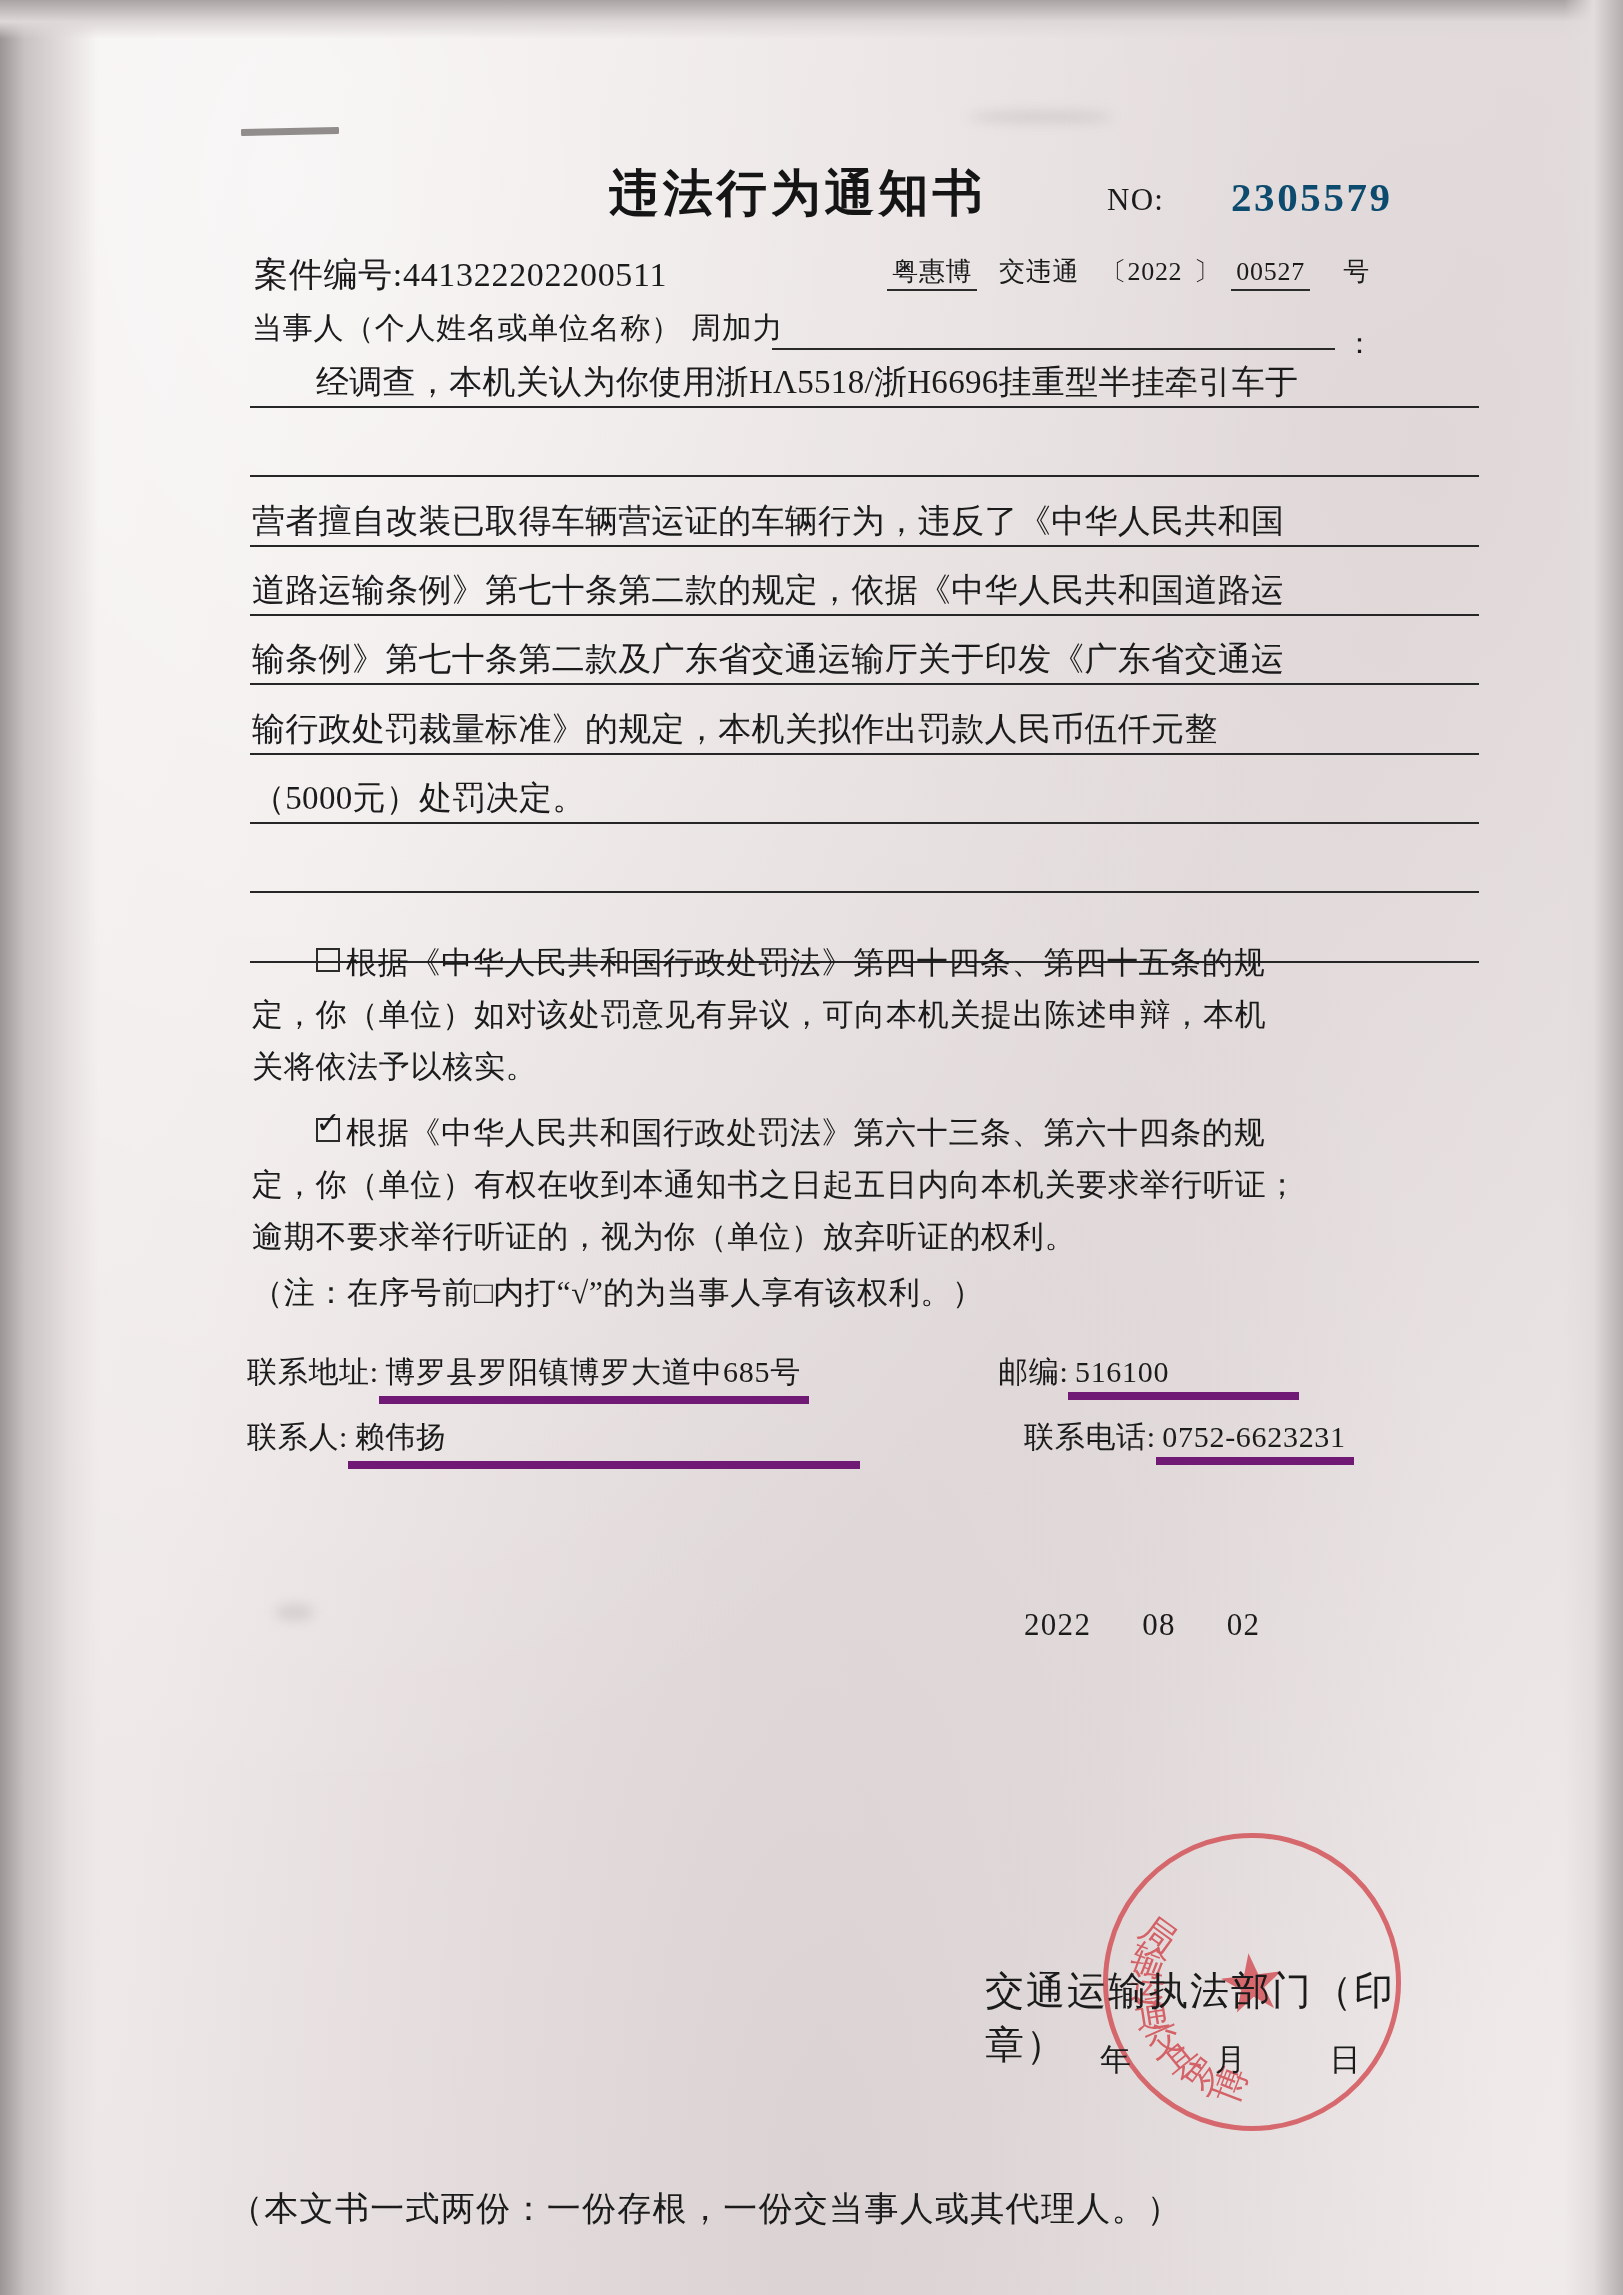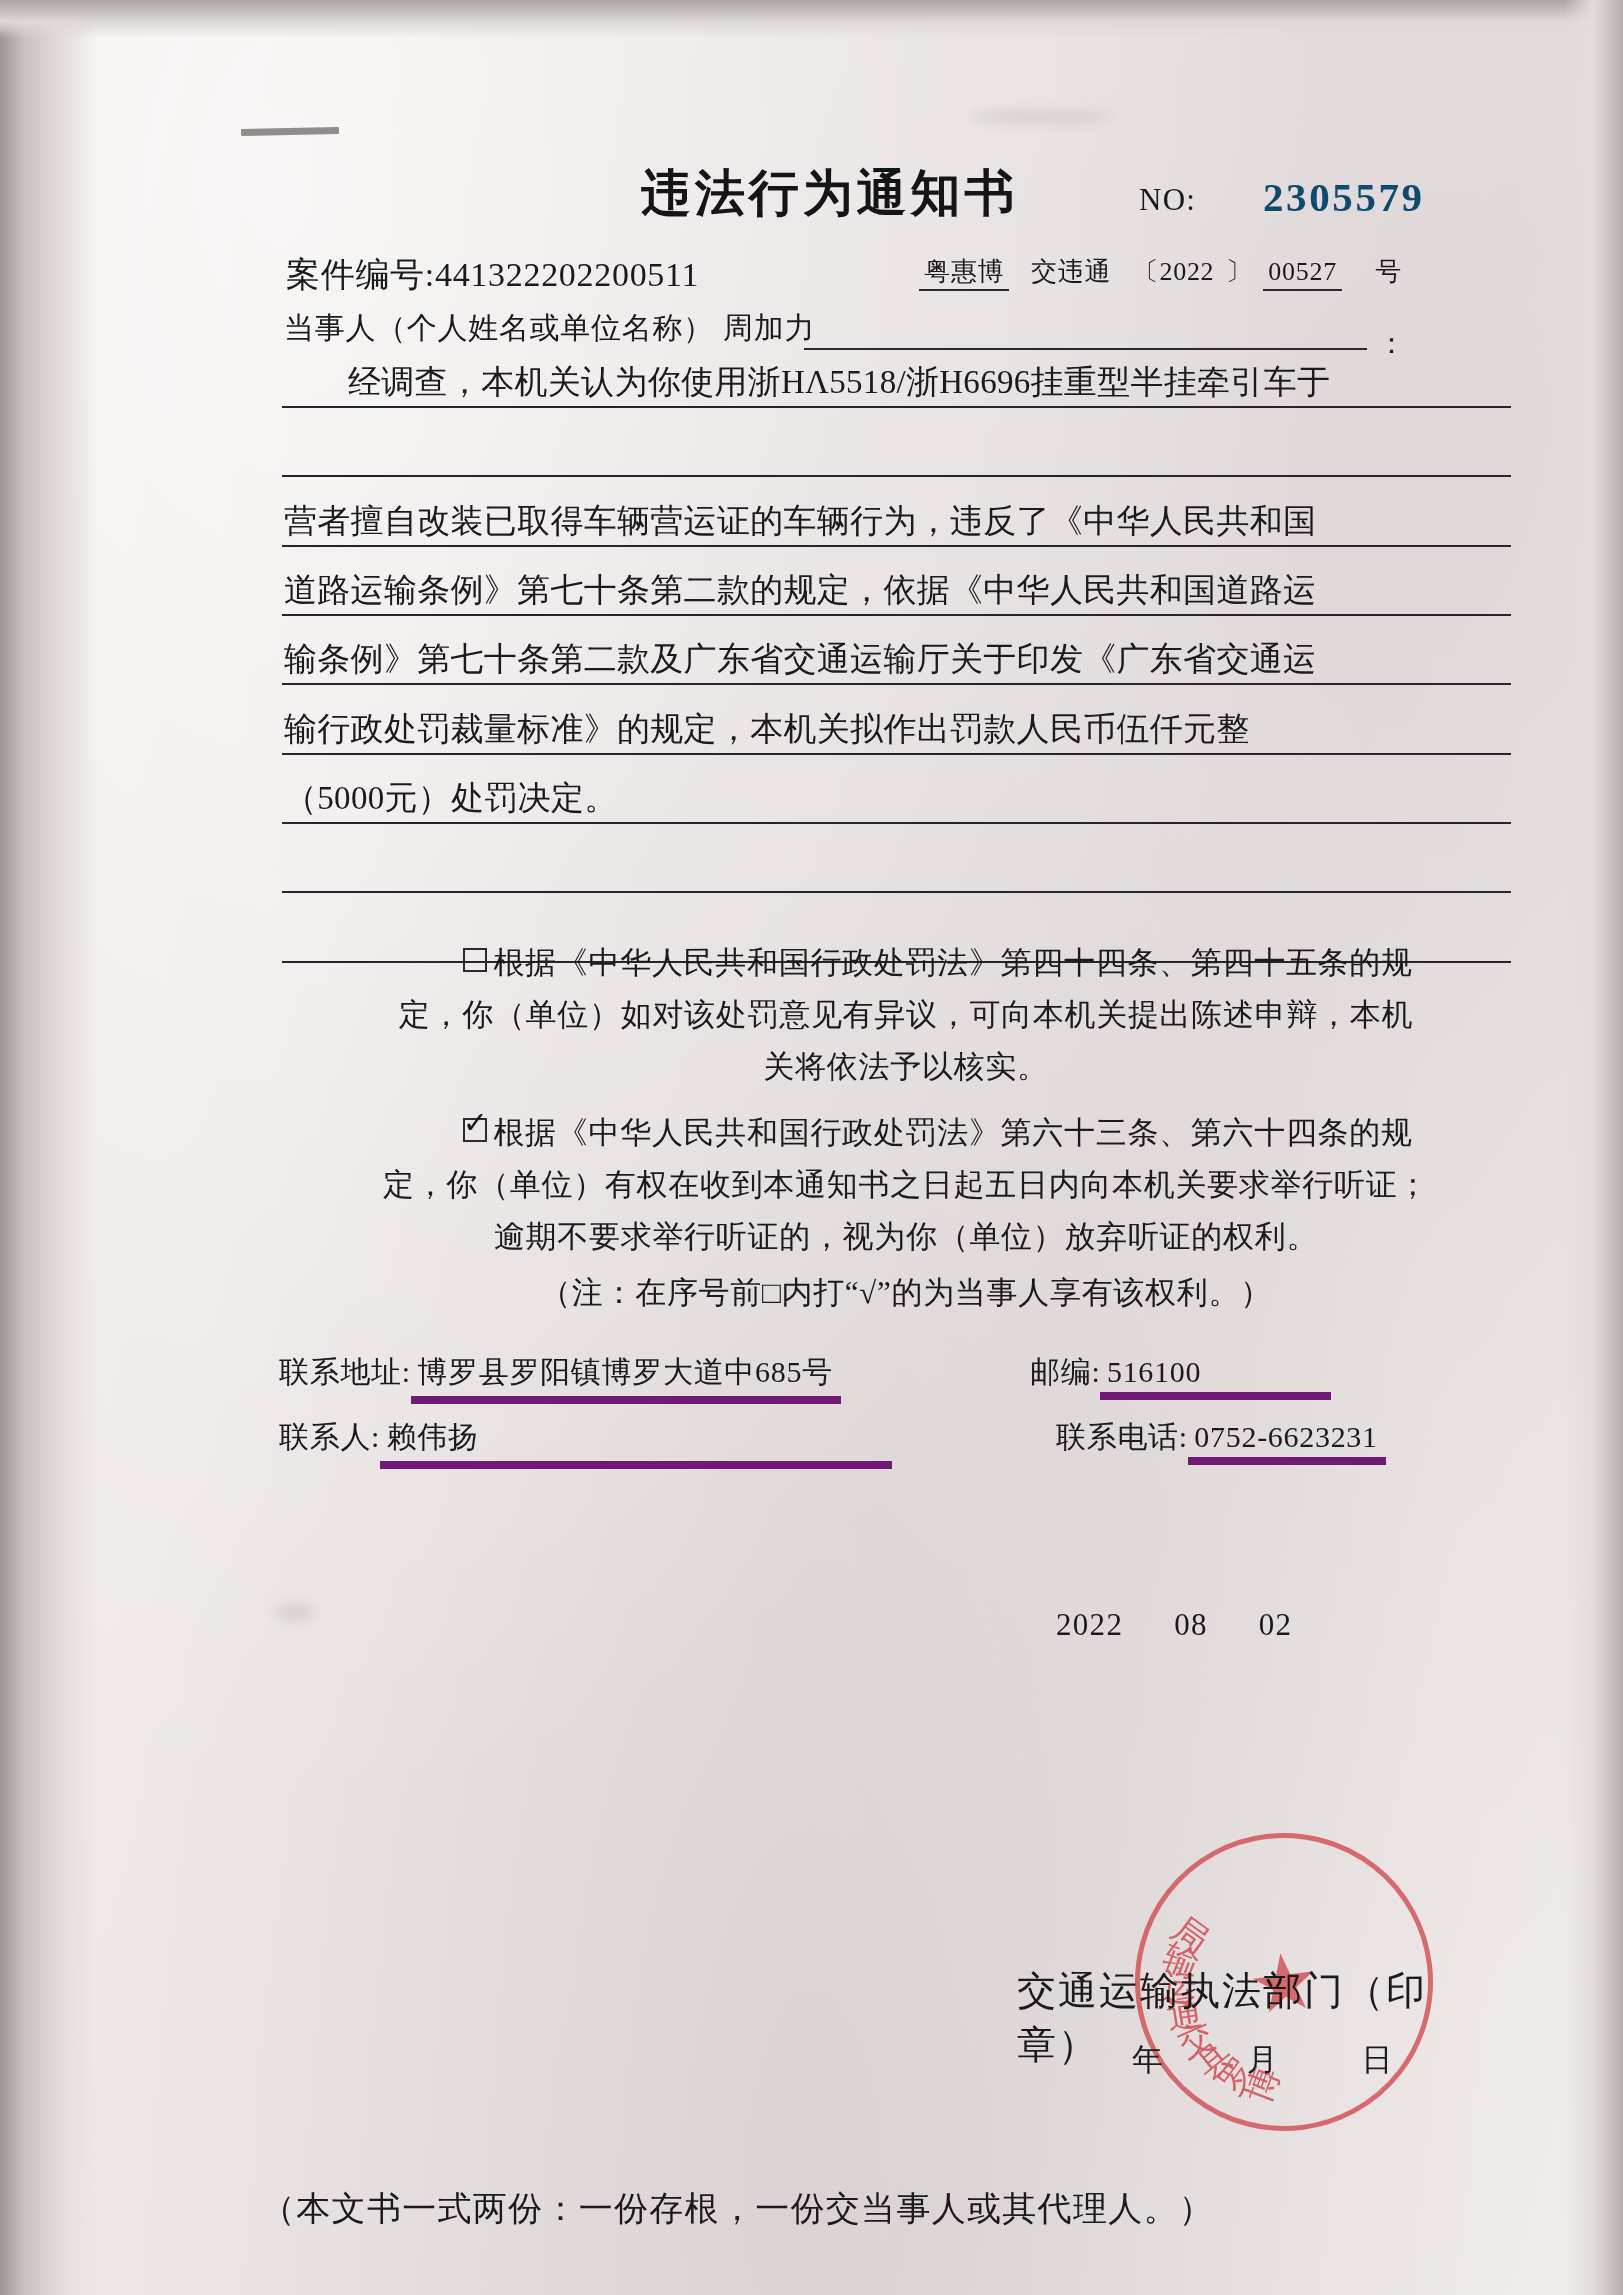--- a/index.html
+++ b/index.html
@@ -50,21 +50,21 @@
     left: 241px; top: 128px;
     width: 98px; height: 6.5px;
     background: #6f6a68;
     border-radius: 1.3px;
     transform: rotate(-1.2deg);
     opacity: .75;
   }
   .content {
     position: absolute;
     left: 0; top: 0;
-    width: 1403px; height: 2295px; margin-left: 32px;
+    width: 1403px; height: 2295px;
   }
   
   .title {
     position: absolute;
     left: 609px; top: 160px;
     font-family: "Liberation Serif", serif;
     font-weight: bold;
     font-size: 50px;
     letter-spacing: 3.9px;
     color: #151515;
@@ -141,21 +141,20 @@
   .indent { padding-left: 64px; }
   
   .para {
     position: absolute;
     left: 252px;
     width: 1244px;
     font-size: 31px;
     line-height: 39px;
     letter-spacing: 0.7px;
     white-space: nowrap;
-    text-align: center;
   }
   .cbox {
     display: inline-block;
     width: 19.6px; height: 19.6px;
     border: 2px solid #2b2b2b;
     position: relative;
     margin-right: 6.5px;
     vertical-align: 1.3px;
   }
   .cbox.checked::after {

